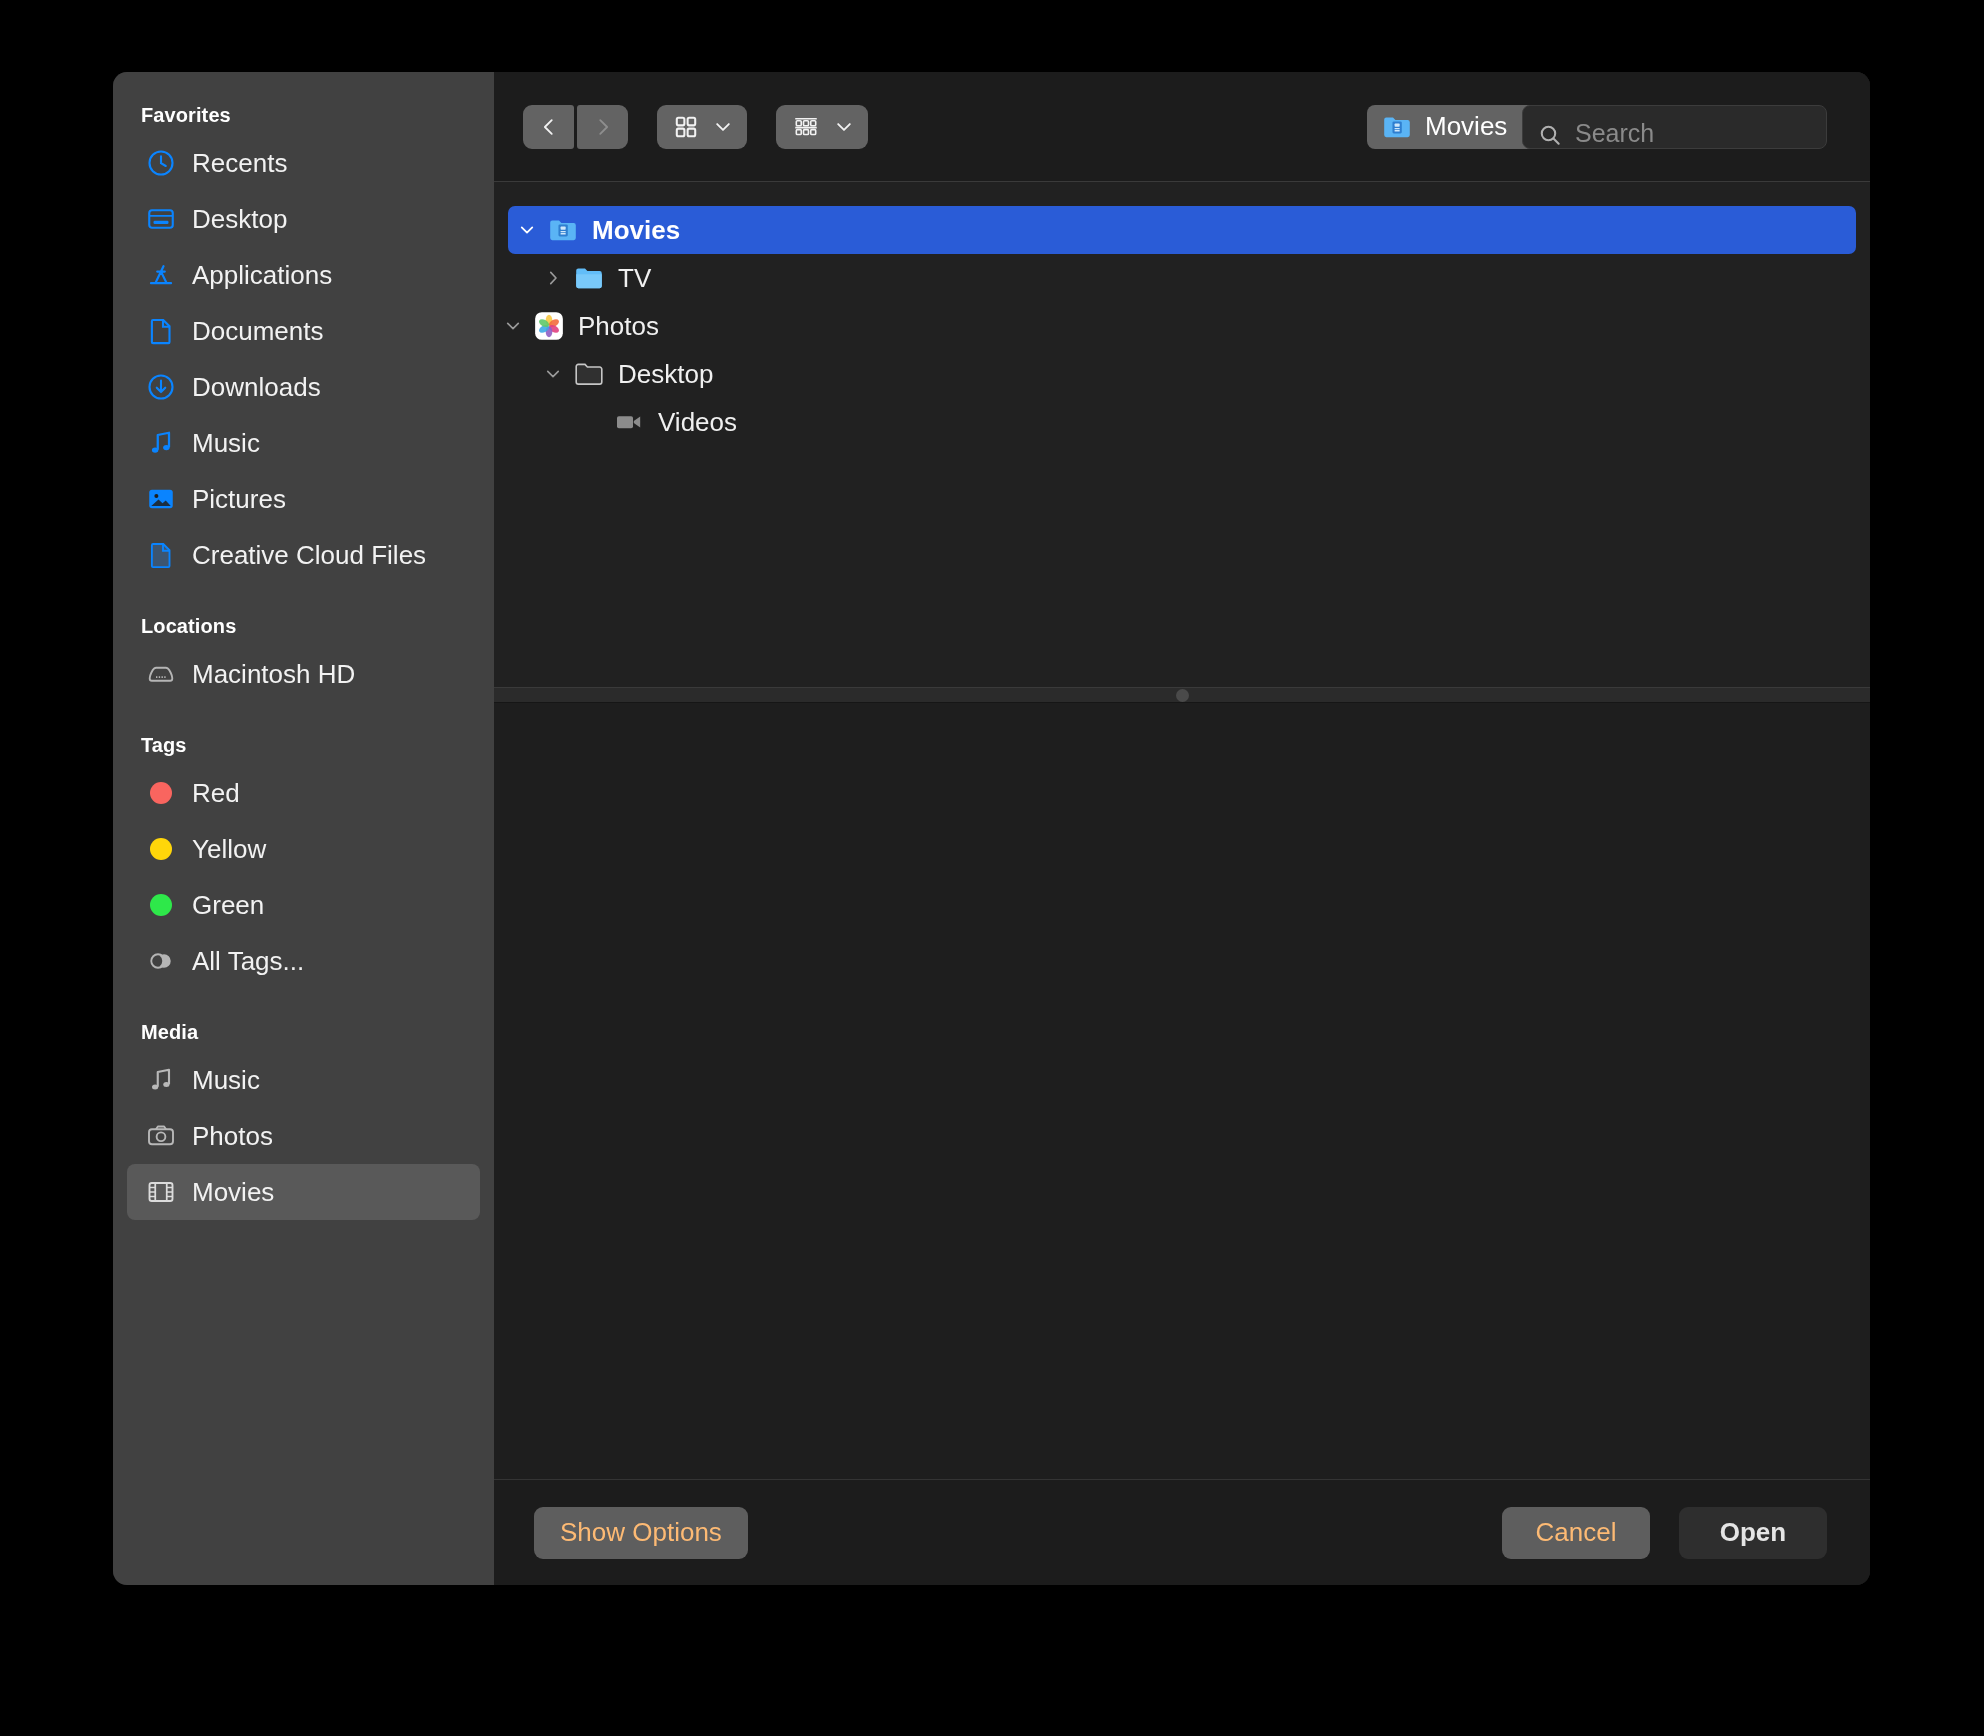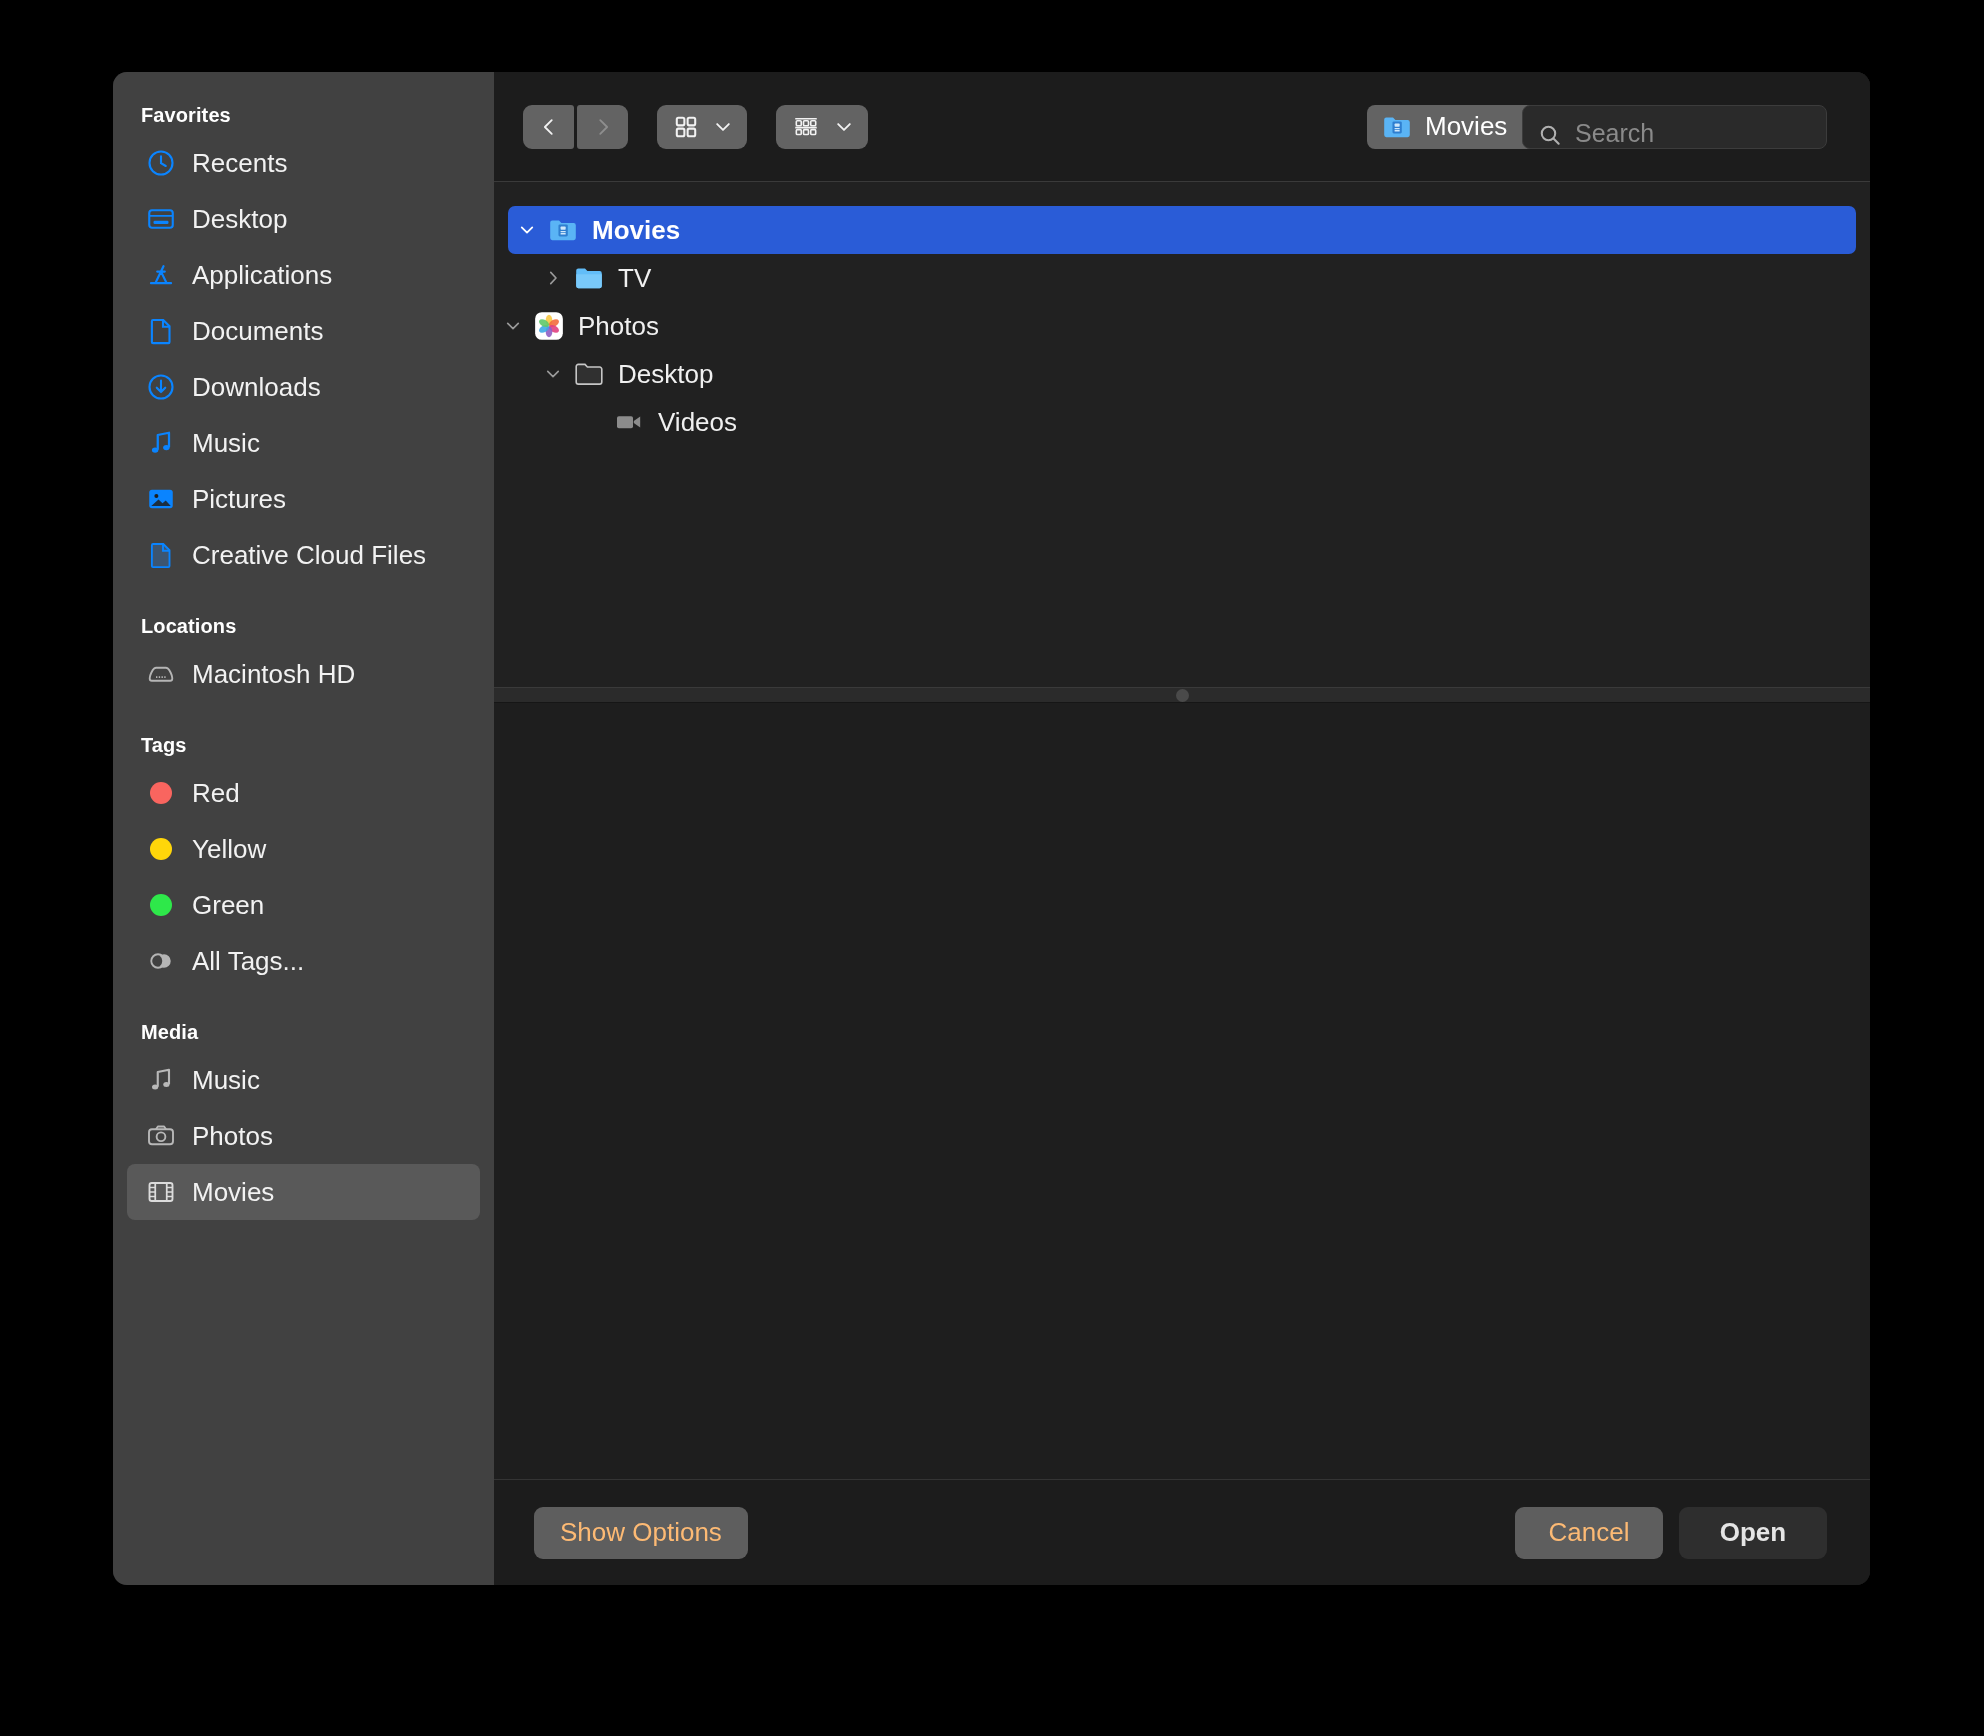--- a/index.html
+++ b/index.html
@@ -230,21 +230,21 @@
     border-radius: 9px;
     display: flex;
     align-items: center;
     justify-content: center;
     padding: 0 26px;
     font-size: 26px;
   }
   .btn.plain    { background: #5e5e5e; color: #fdba74; }
   .btn.disabled { background: #2e2e2e; color: #e5e5e5; font-weight: bold; }
   .spacer { flex: 1 1 auto; }
-  #cancel-button { margin-right: 16px; min-width: 148px; }
+  #cancel-button { margin-right: 29px; min-width: 148px; }
   #open-button   { min-width: 148px; }
 </style>
 </head>
 <body>
 
 <div id="dialog">
 
   <div id="sidebar">
 
     <div class="side-group">

